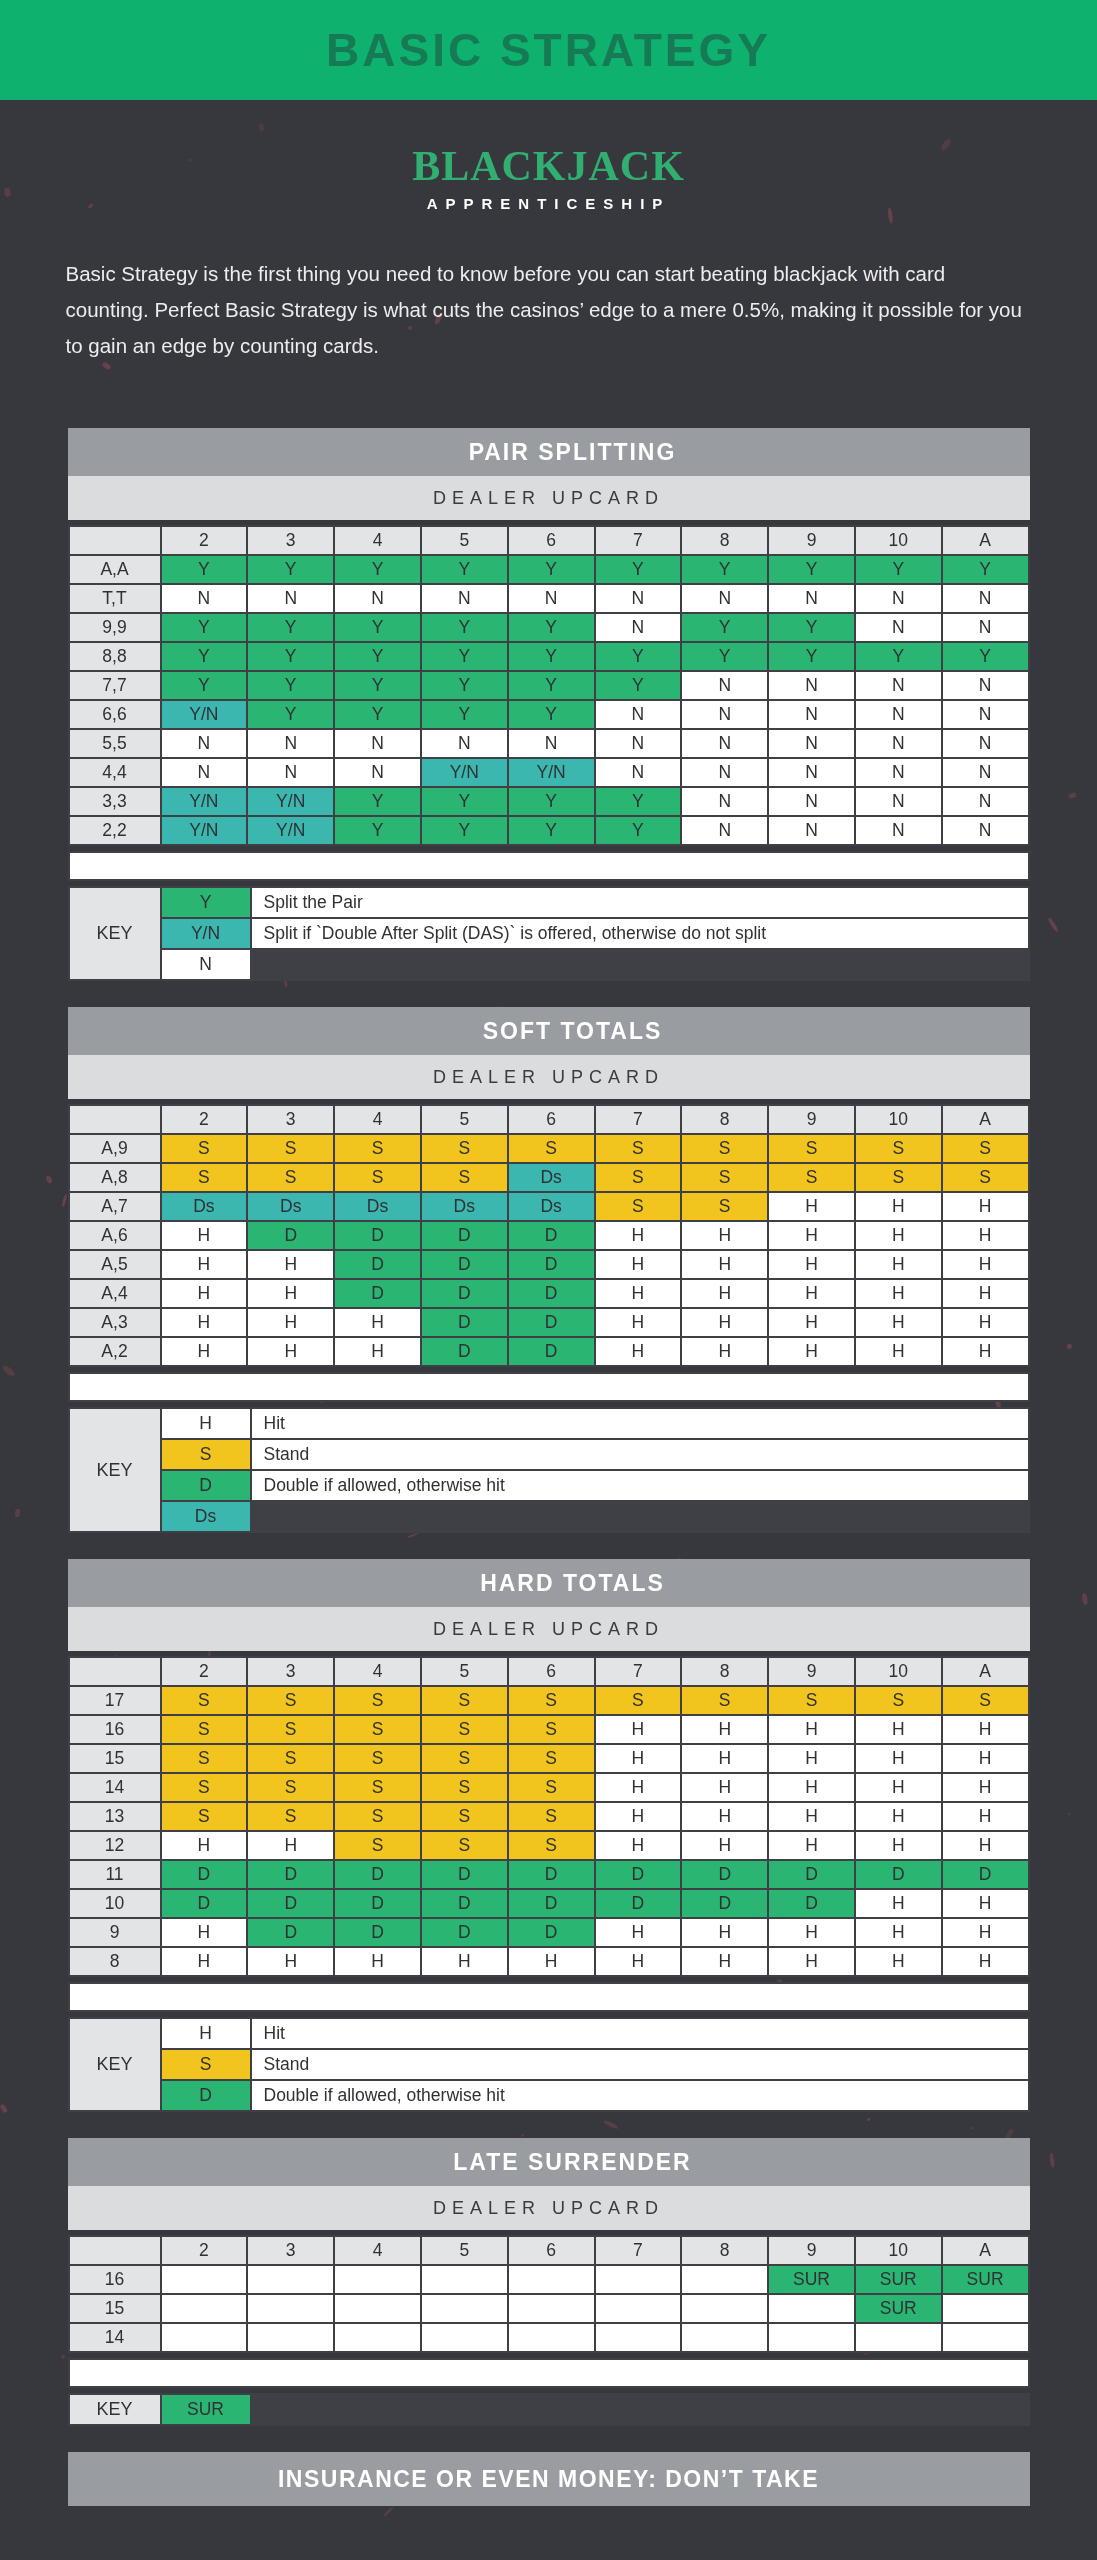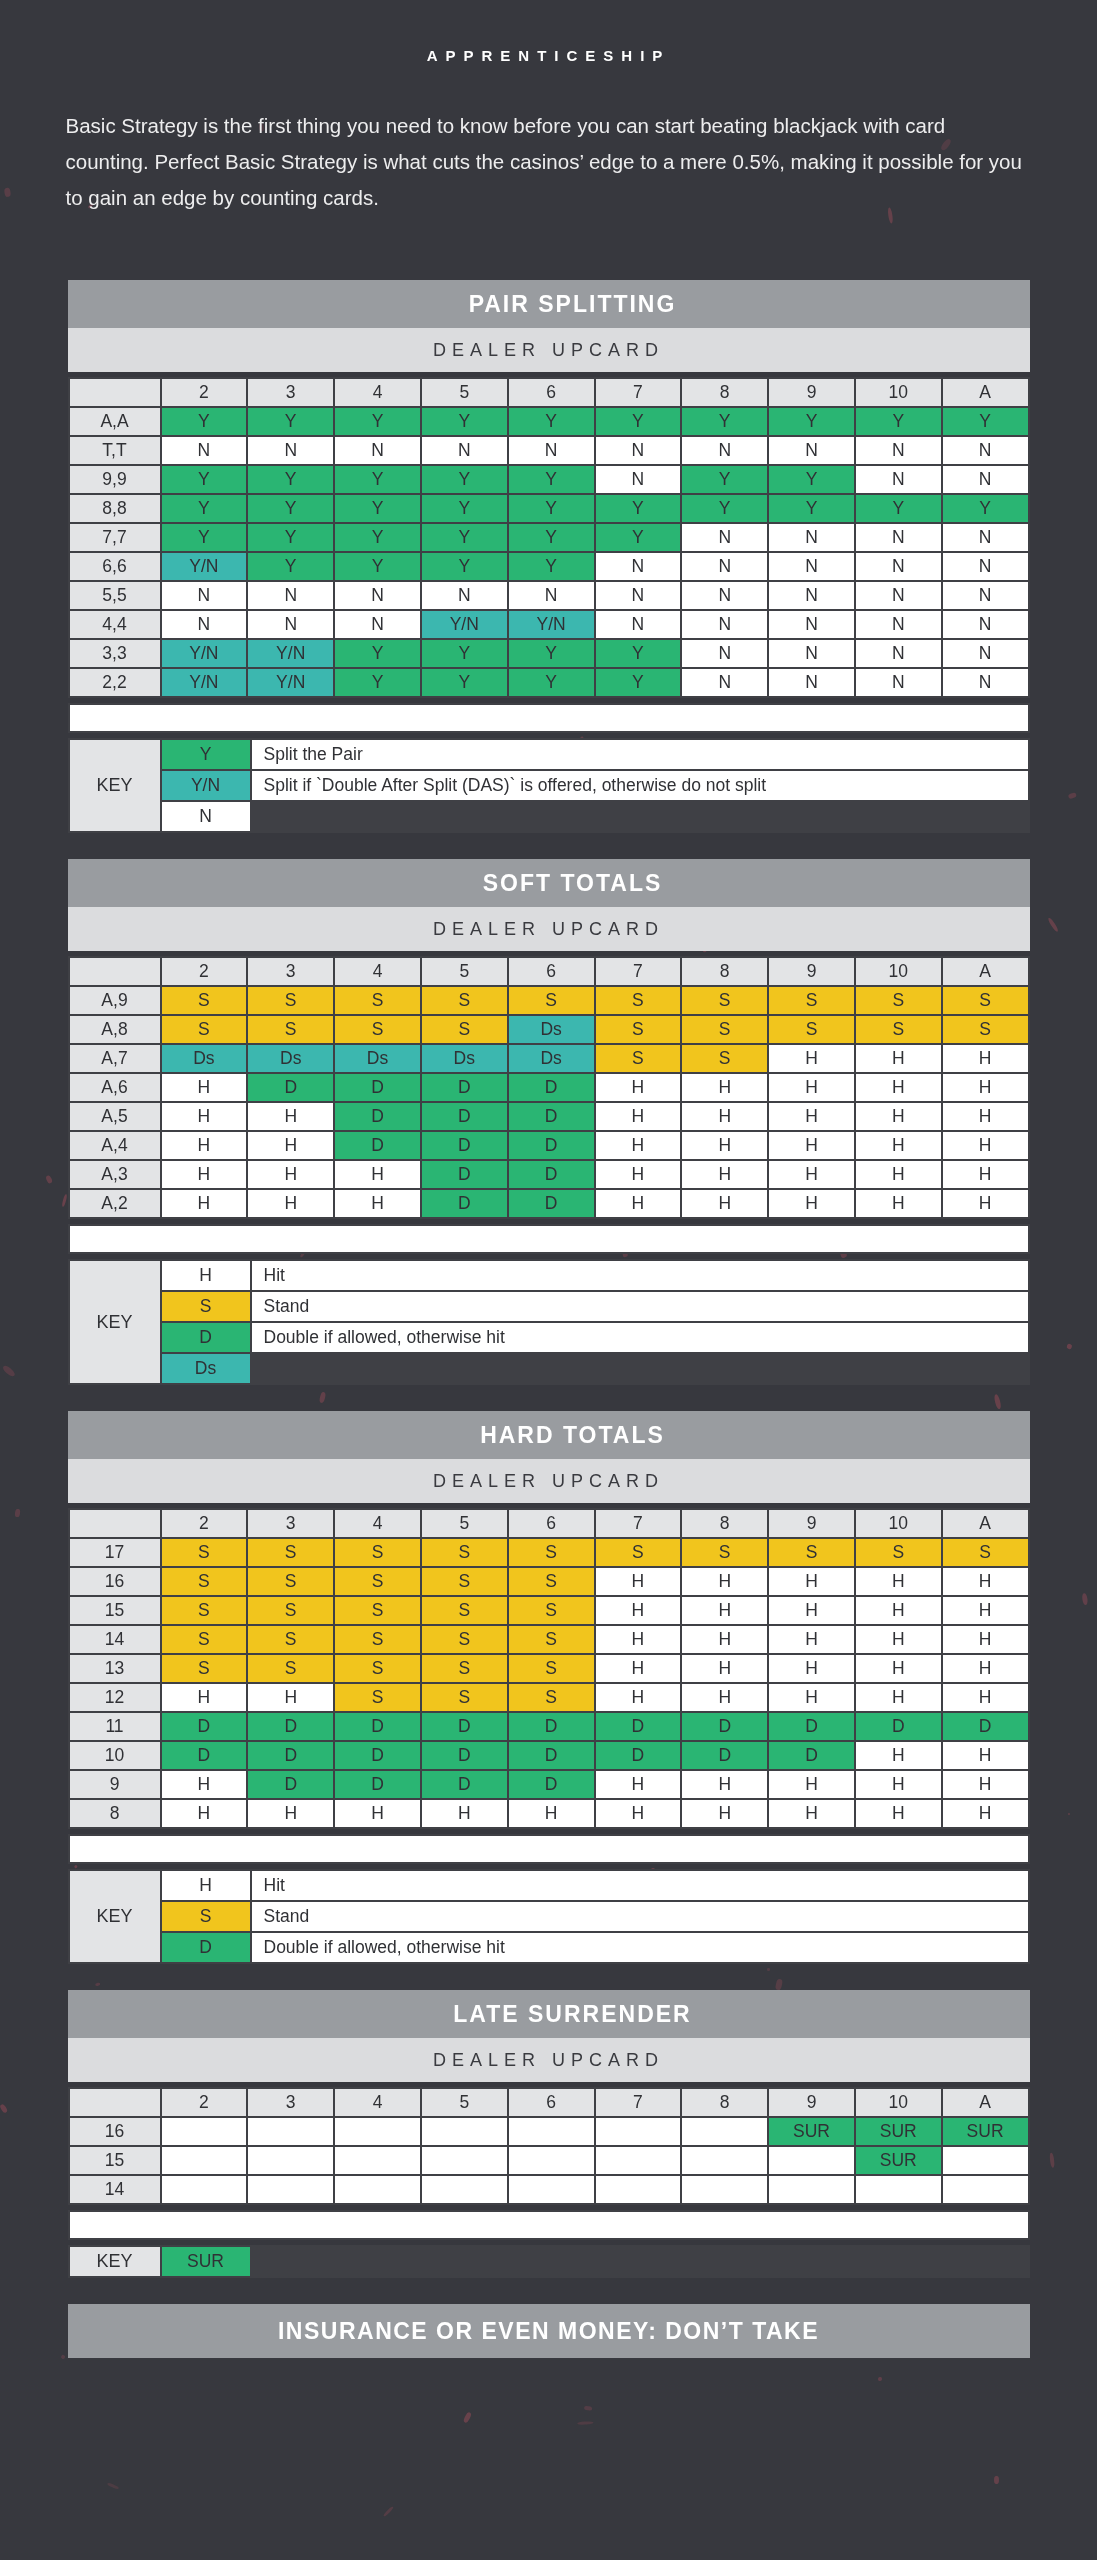--- a/index.html
+++ b/index.html
@@ -171,23 +171,27 @@
       <div class="speck" style="left: 301.6px; top: 1146.6px; width: 3.1px; height: 11.3px; opacity: 0.48; transform: rotate(31deg);"></div>
       <div class="speck" style="left: 840.5px; top: 1151.9px; width: 5.7px; height: 5.7px; opacity: 0.6; transform: rotate(156deg);"></div>
       <div class="speck" style="left: 830px; top: 1420.3px; width: 5.5px; height: 5.5px; opacity: 0.6; transform: rotate(179deg);"></div>
       <div class="speck" style="left: 1.2px; top: 2004.1px; width: 5.2px; height: 9.1px; opacity: 0.7; transform: rotate(147deg);"></div>
       <div class="speck" style="left: 283.7px; top: 876.7px; width: 3.1px; height: 10.5px; opacity: 0.49; transform: rotate(170deg);"></div>
       <div class="speck" style="left: 405px; top: 1378.4px; width: 5.7px; height: 13.2px; opacity: 0.34; transform: rotate(32deg);"></div>
       <div class="speck" style="left: 612.8px; top: 1776.2px; width: 4.7px; height: 4.7px; opacity: 0.39; transform: rotate(131deg);"></div>
       <div class="speck" style="left: 411.8px; top: 1430.3px; width: 2.1px; height: 10.8px; opacity: 0.64; transform: rotate(70deg);"></div>
     </div>
 
+  <header class="top-banner">
+    <h1>BASIC STRATEGY</h1>
+  </header>
 
   <div class="content">
     <div class="logo">
+      <div class="logo-main">BLACKJACK</div>
       <div class="logo-sub">APPRENTICESHIP</div>
     </div>
 
     <p class="intro">Basic Strategy is the first thing you need to know before you can start beating blackjack with card counting. Perfect Basic Strategy is what cuts the casinos’ edge to a mere 0.5%, making it possible for you to gain an edge by counting cards.</p>
 
     <div id="tables">
         <div class="strategy-section">
           <div class="section-title">PAIR SPLITTING</div>
           <div class="dealer-strip">DEALER UPCARD</div>
           <div class="grid">

